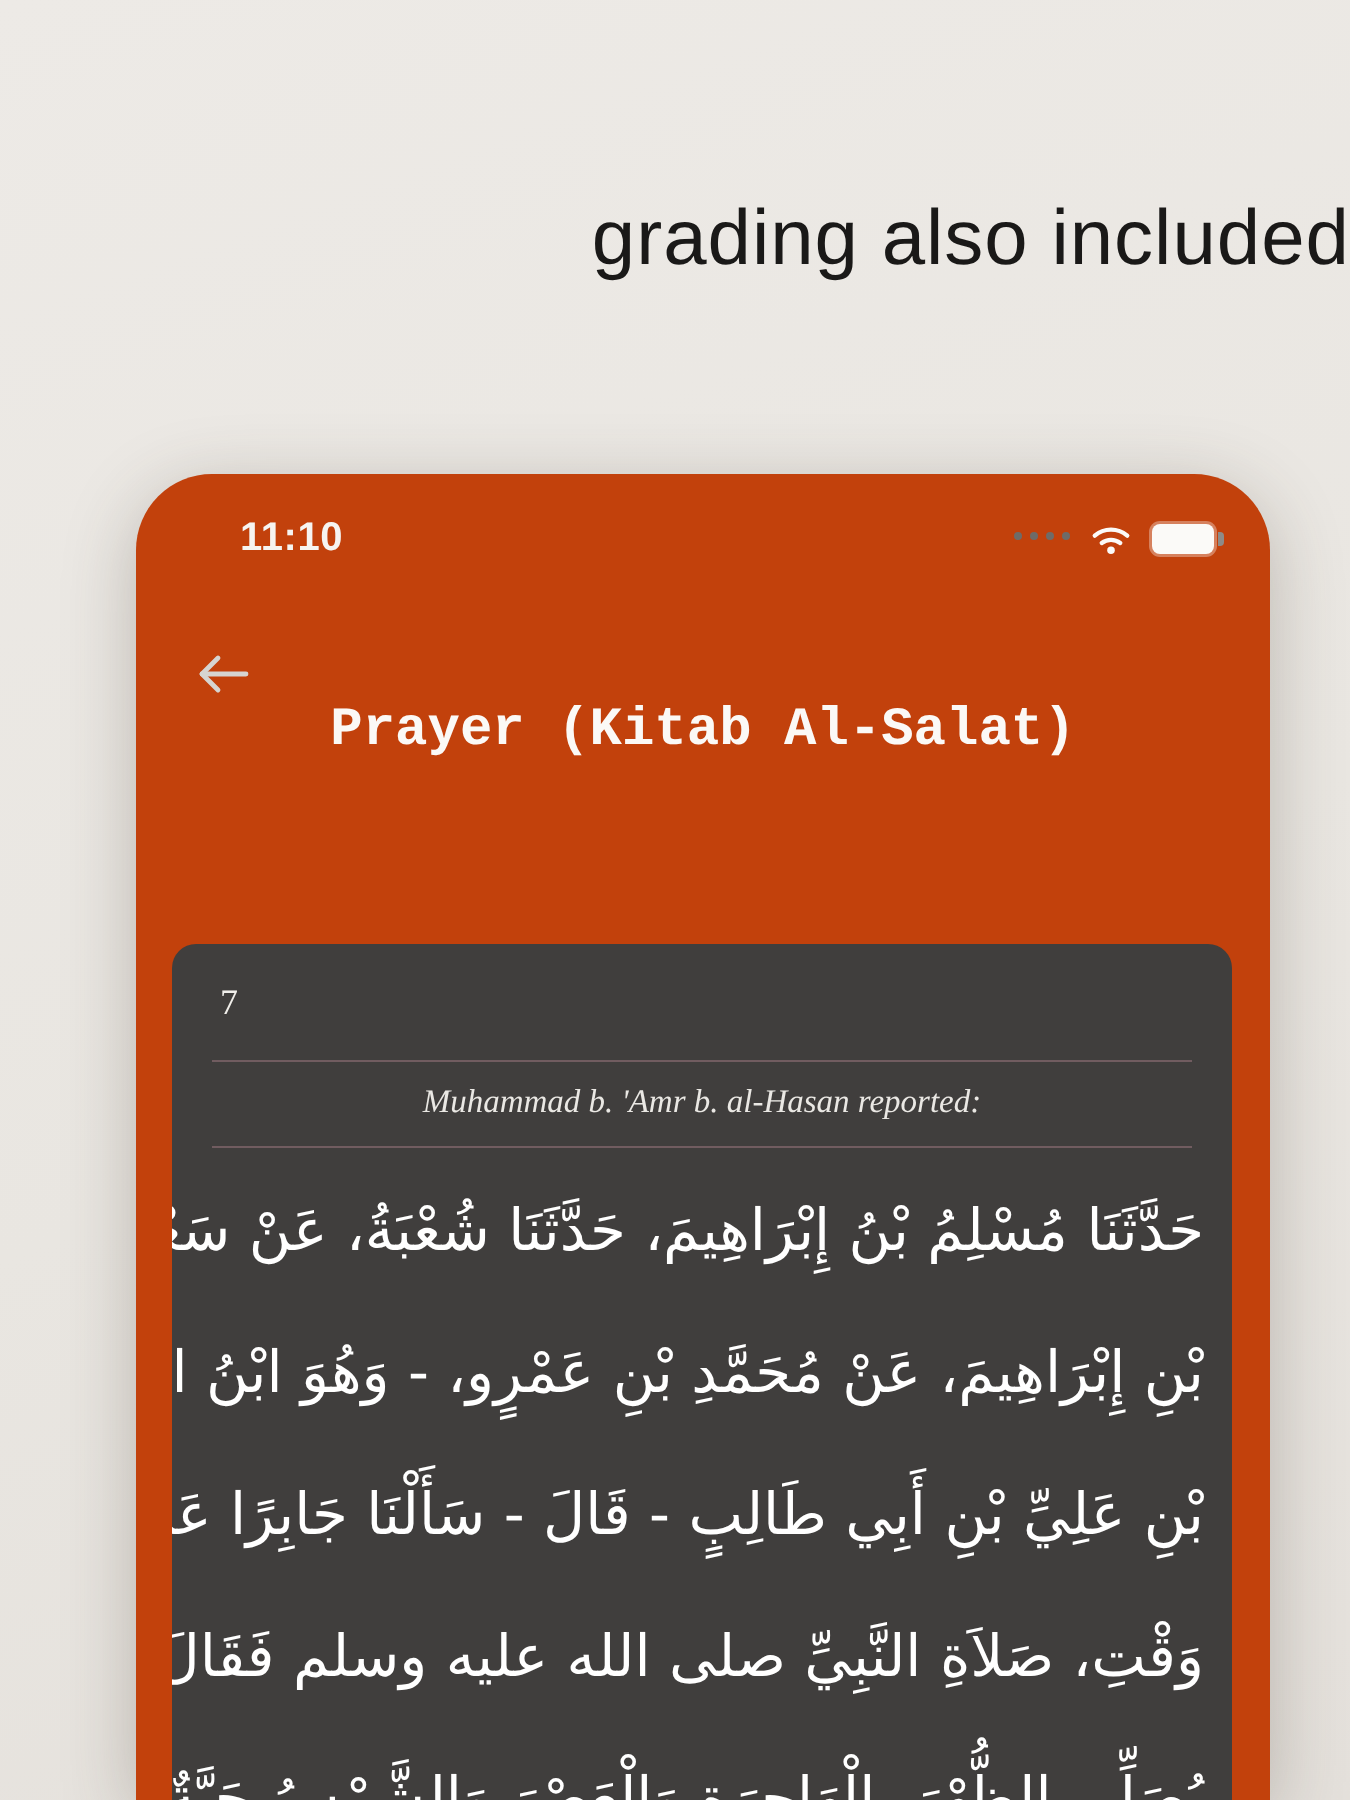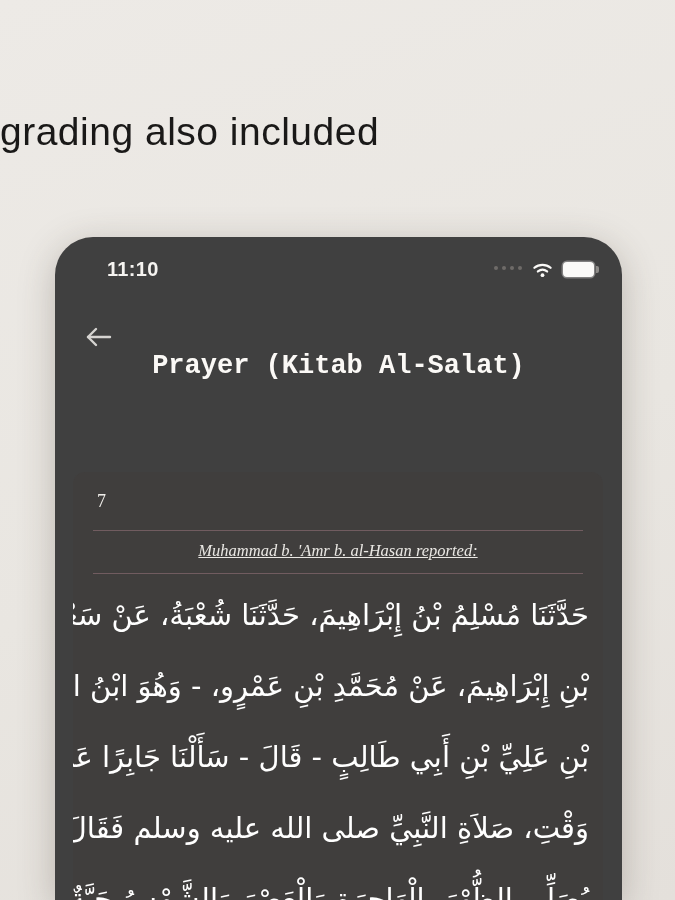--- a/index.html
+++ b/index.html
@@ -10,34 +10,33 @@
   }
   body {
     background: linear-gradient(160deg, #edeae6 0%, #e9e6e1 55%, #e4e0db 100%);
     position: relative;
   }
 
   
   .headline {
     position: absolute;
     top: 98px; left: 0; right: 0;
-    text-align: left;
+    text-align: right;
     font-size: 39px;
     font-weight: 500;
     letter-spacing: 0.5px;
     color: #1a1918;
-    margin-top: 12px;
   }
 
   
   .phone {
     position: absolute;
-    left: 55px; top: 237px;
+    left: 68px; top: 237px;
     width: 567px; height: 663px;
-    background: #404040;
+    background: #c2410c;
     border-radius: 38px 38px 0 0;
     box-shadow: 0 8px 36px rgba(70, 58, 46, 0.28);
     overflow: hidden;
     color: #f7f5f2;
   }
 
   
   .status-bar {
     position: absolute;
     top: 18px; left: 0; right: 0;
@@ -129,21 +128,20 @@
     border: none;
   }
   .card-divider.second { margin-top: 12px; }
   .narrator {
     margin-top: 10px;
     text-align: center;
     font-family: "Liberation Serif", serif;
     font-style: italic;
     font-size: 16.5px;
     color: #eae8e4;
-    text-decoration: underline;
   }
   .arabic-text {
     direction: rtl;
     margin-top: 6px;
     padding: 0 14px;
     font-family: "DejaVu Sans", sans-serif;
     font-size: 29px;
     line-height: 71px;
     color: #ffffff;
   }

